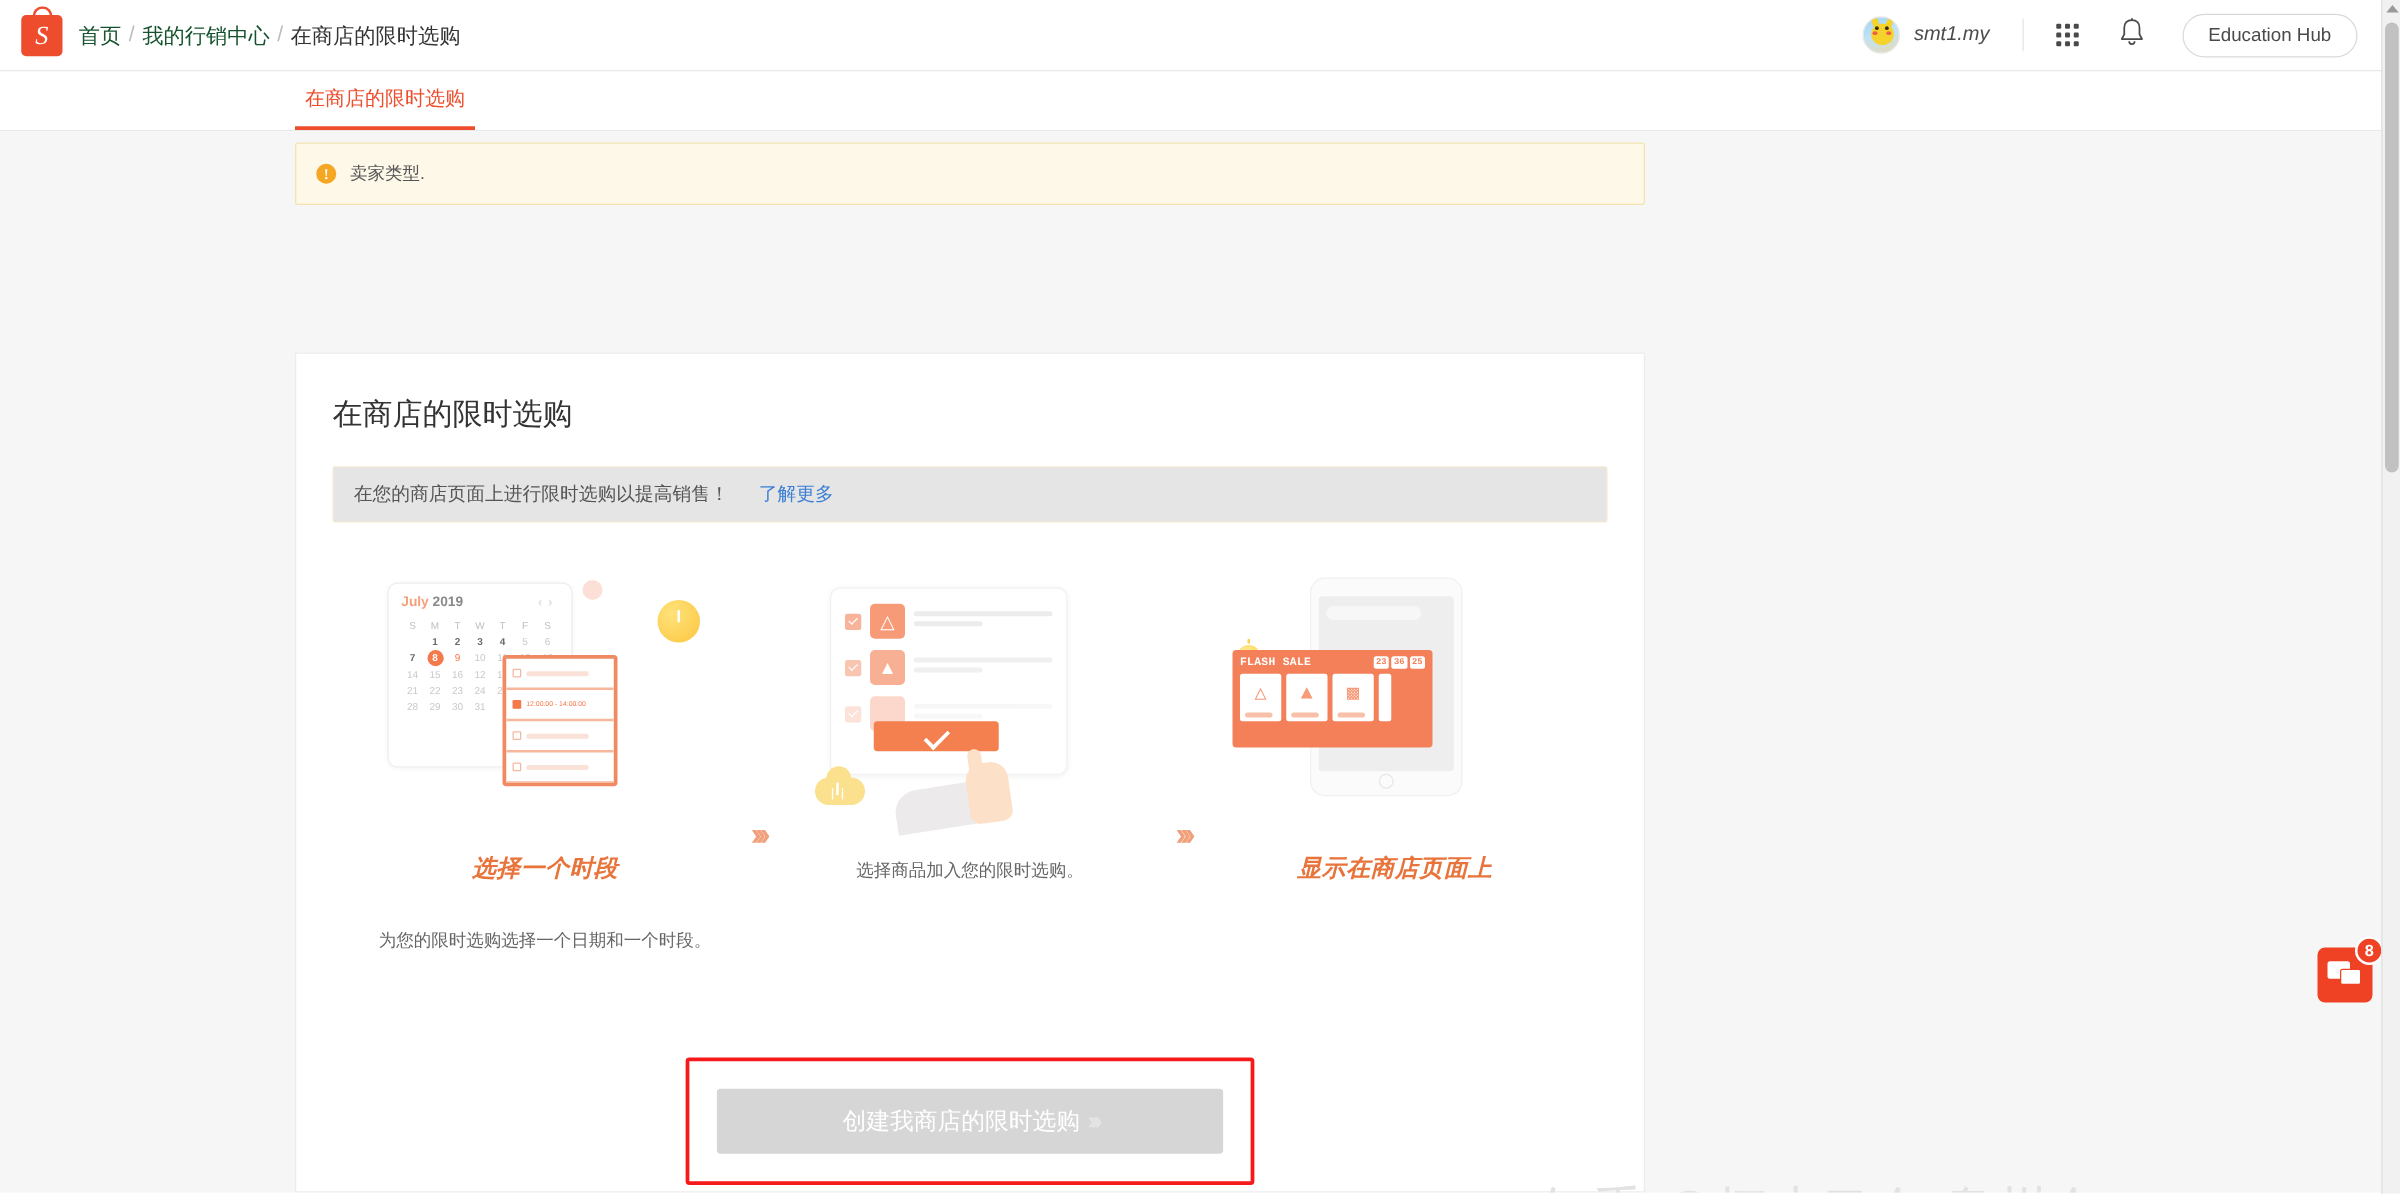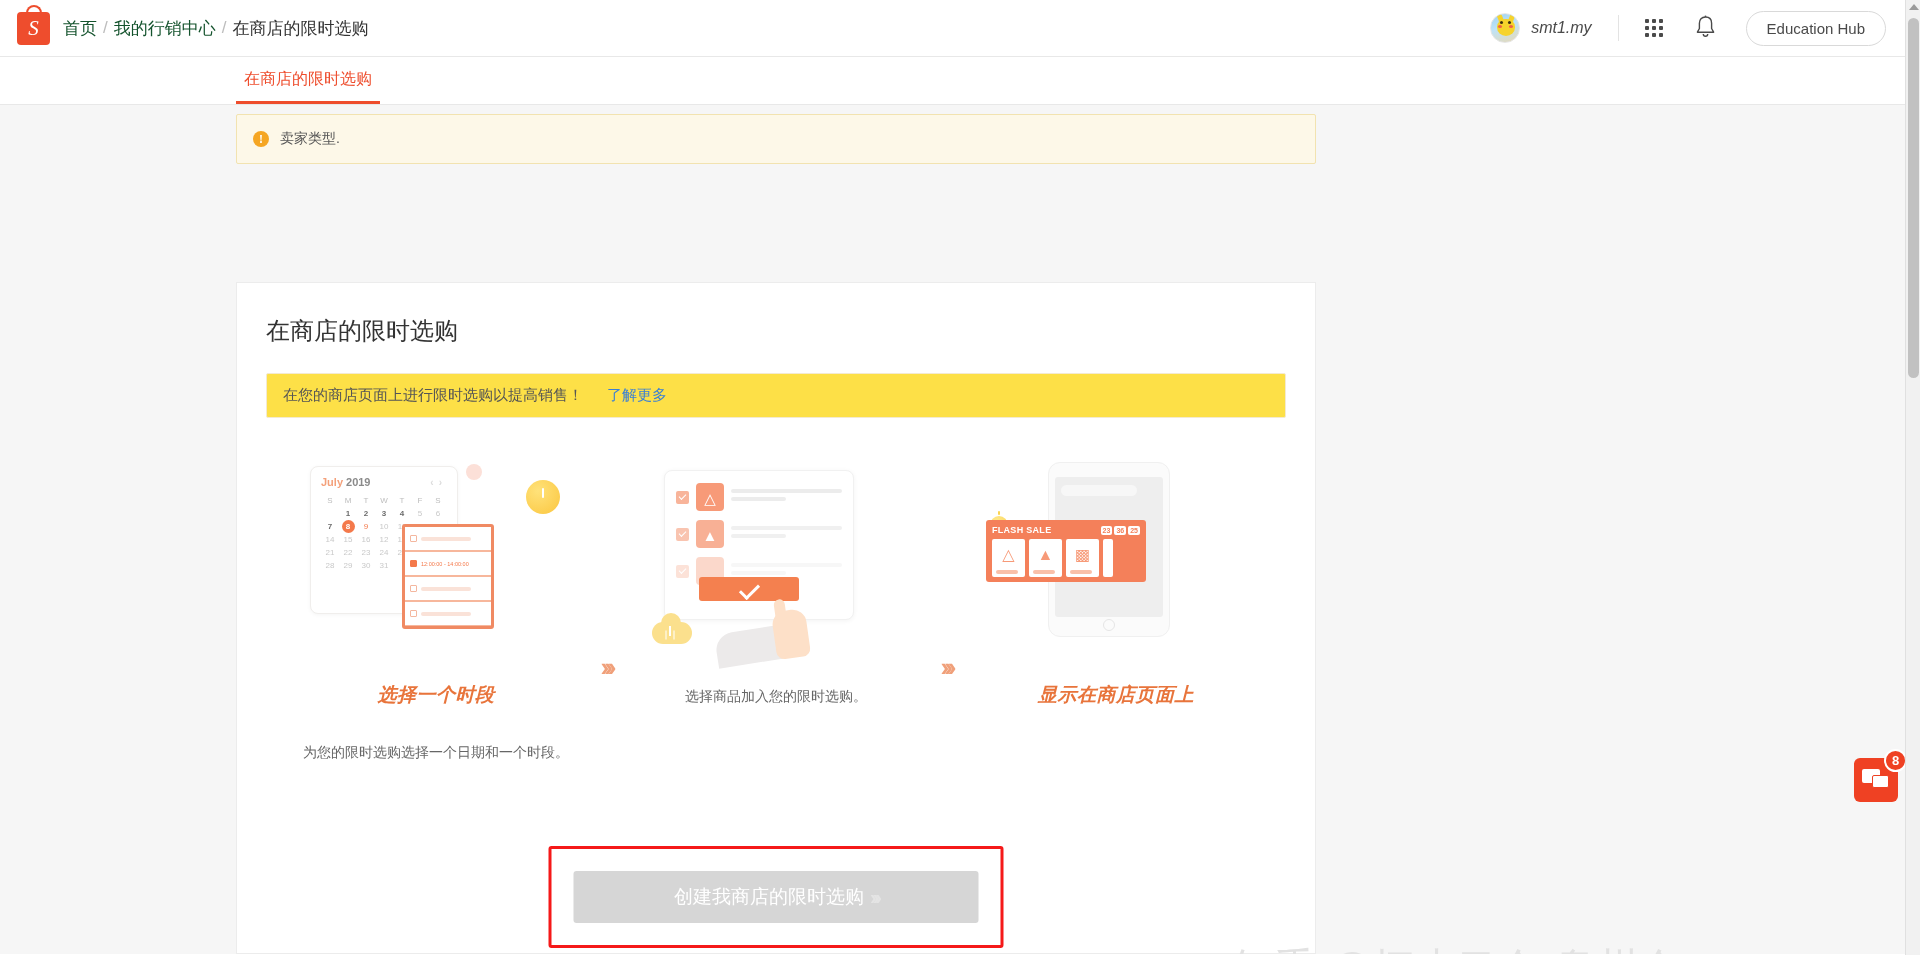--- a/index.html
+++ b/index.html
@@ -98,21 +98,21 @@
   .notice .ntext { font-size: 16px; color: #3c3c3c; line-height: 1.45; }
   .notice .nsub { font-size: 14px; color: #555; margin-top: 2px; }
 
   .card {
     position: absolute; left: 236px; top: 177px; width: 1080px; height: 672px;
     background: #fff; border: 1px solid #ececec;
   }
   .card-title { font-size: 24px; color: #333; padding: 32px 0 0 29px; }
 
   .tipbar {
-    margin: 26px 29px 0 29px; background: #fde047; border: 1px solid #f4ead0;
+    margin: 26px 29px 0 29px; background: #e5e5e5; border: 1px solid #f4ead0;
     border-radius: 2px; padding: 12px 16px; font-size: 15px; color: #555;
     display: flex; align-items: center; gap: 24px;
   }
   .tipbar a { color: #3a7fd5; text-decoration: none; cursor: pointer; }
 
   .steps { display: flex; justify-content: space-between; align-items: flex-start; padding: 44px 54px 0 54px; }
   .step { width: 290px; text-align: center; position: relative; }
   .art { height: 190px; position: relative; margin: 0 auto; width: 260px; }
   .step-title { font-size: 19px; color: #e8743b; font-style: italic; font-weight: bold; margin-top: 30px; letter-spacing: .5px; }
   .step-desc { font-size: 14px; color: #666; margin-top: 34px; line-height: 1.5; padding: 0 12px; }
@@ -186,22 +186,22 @@
 
   
   .phone {
     position: absolute; left: 62px; top: 0px; width: 122px; height: 175px;
     background: #fbfbfb; border: 1px solid #f0f0f0; border-radius: 12px;
   }
   .phone .screen { position: absolute; left: 6px; top: 14px; right: 6px; height: 140px; background: #eeeeee; border-radius: 3px; }
   .phone .srch { position: absolute; left: 12px; top: 22px; width: 76px; height: 11px; background: #f7f7f7; border-radius: 6px; }
   .phone .home { position: absolute; left: 50%; bottom: 5px; transform: translateX(-50%); width: 12px; height: 12px; border-radius: 50%; border: 1px solid #e6e6e6; }
   .fsbanner {
-    position: absolute; left: 0px; top: 58px; width: 160px; height: 62px;
-    background: #f4805a; border-radius: 3px; padding: 5px 6px;
+    position: absolute; left: 0px; top: 58px; width: 160px; height: 78px;
+    background: #f4805a; border-radius: 3px; padding: 5px 6px; font-family: Liberation Mono, monospace;
   }
   .fs-top { display: flex; align-items: center; }
   .fs-title { color: #fff; font-size: 9px; font-weight: bold; letter-spacing: .3px; }
   .fs-timer { margin-left: auto; display: flex; gap: 2px; }
   .fs-timer b { background: #fff; color: #f4805a; font-size: 7px; padding: 1px 2px; border-radius: 2px; font-weight: bold; }
   .fs-items { display: flex; gap: 4px; margin-top: 4px; }
   .fs-item { width: 33px; height: 38px; background: #fff; border-radius: 2px; position: relative; }
   .fs-item .g { position: absolute; left: 50%; top: 42%; transform: translate(-50%,-50%); color: #f79a78; font-size: 16px; line-height: 1; }
   .fs-item .p { position: absolute; left: 4px; bottom: 3px; width: 22px; height: 4px; background: #f9c0a9; border-radius: 2px; }
   .bulb { position: absolute; left: 0px; top: 52px; width: 26px; height: 28px; }

